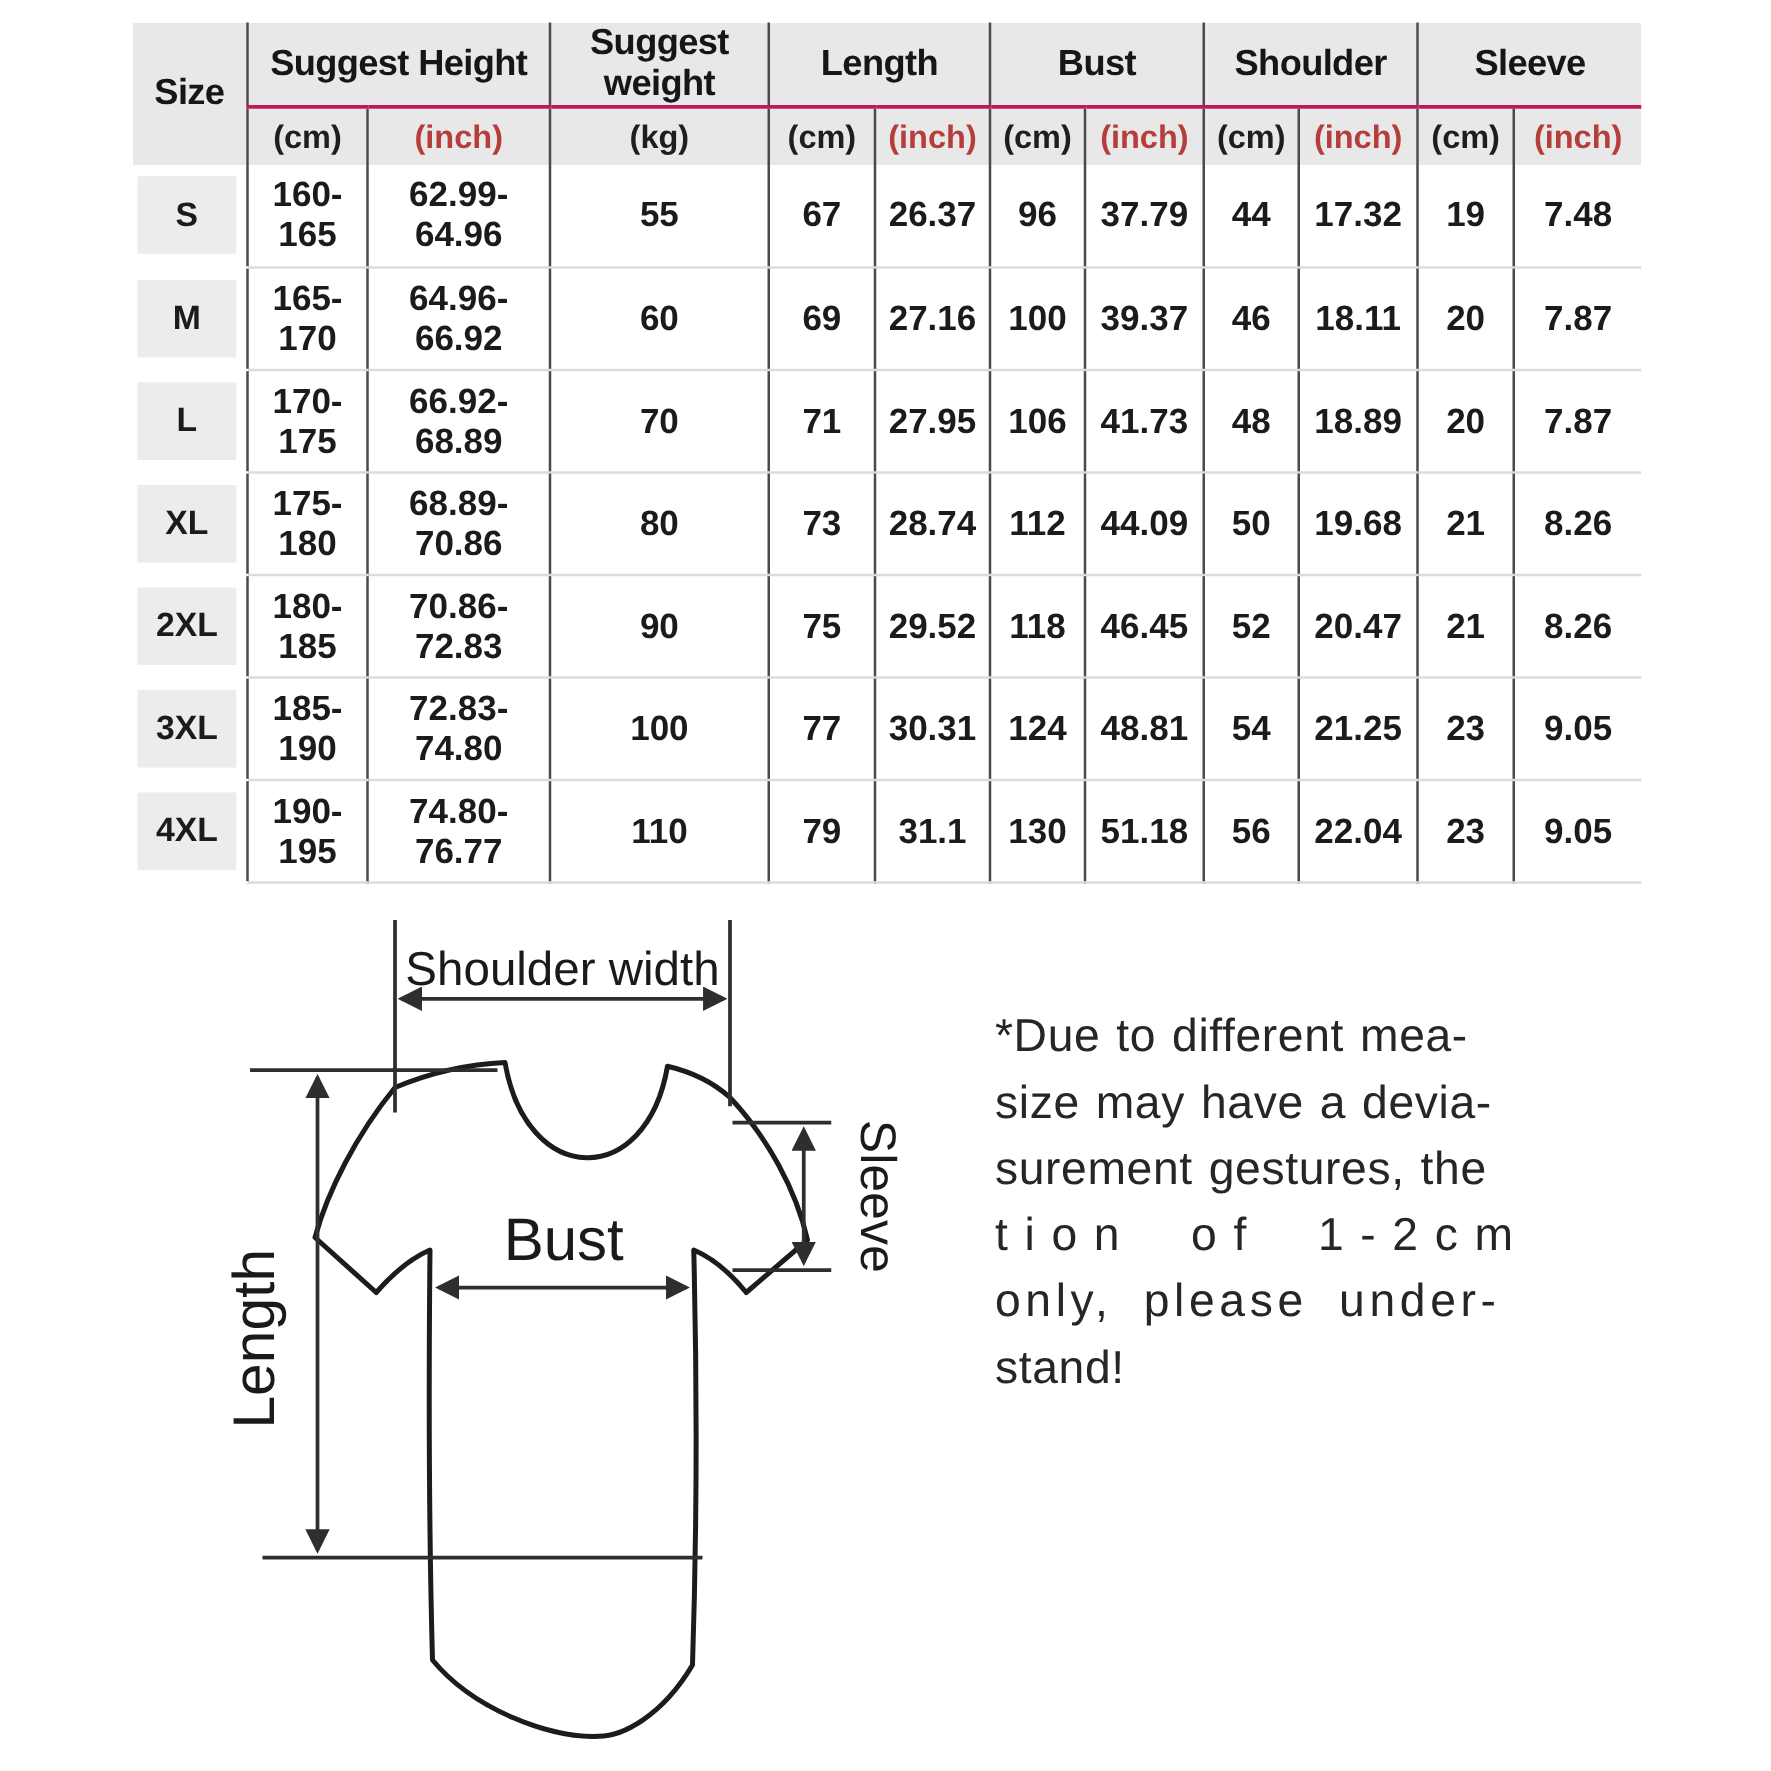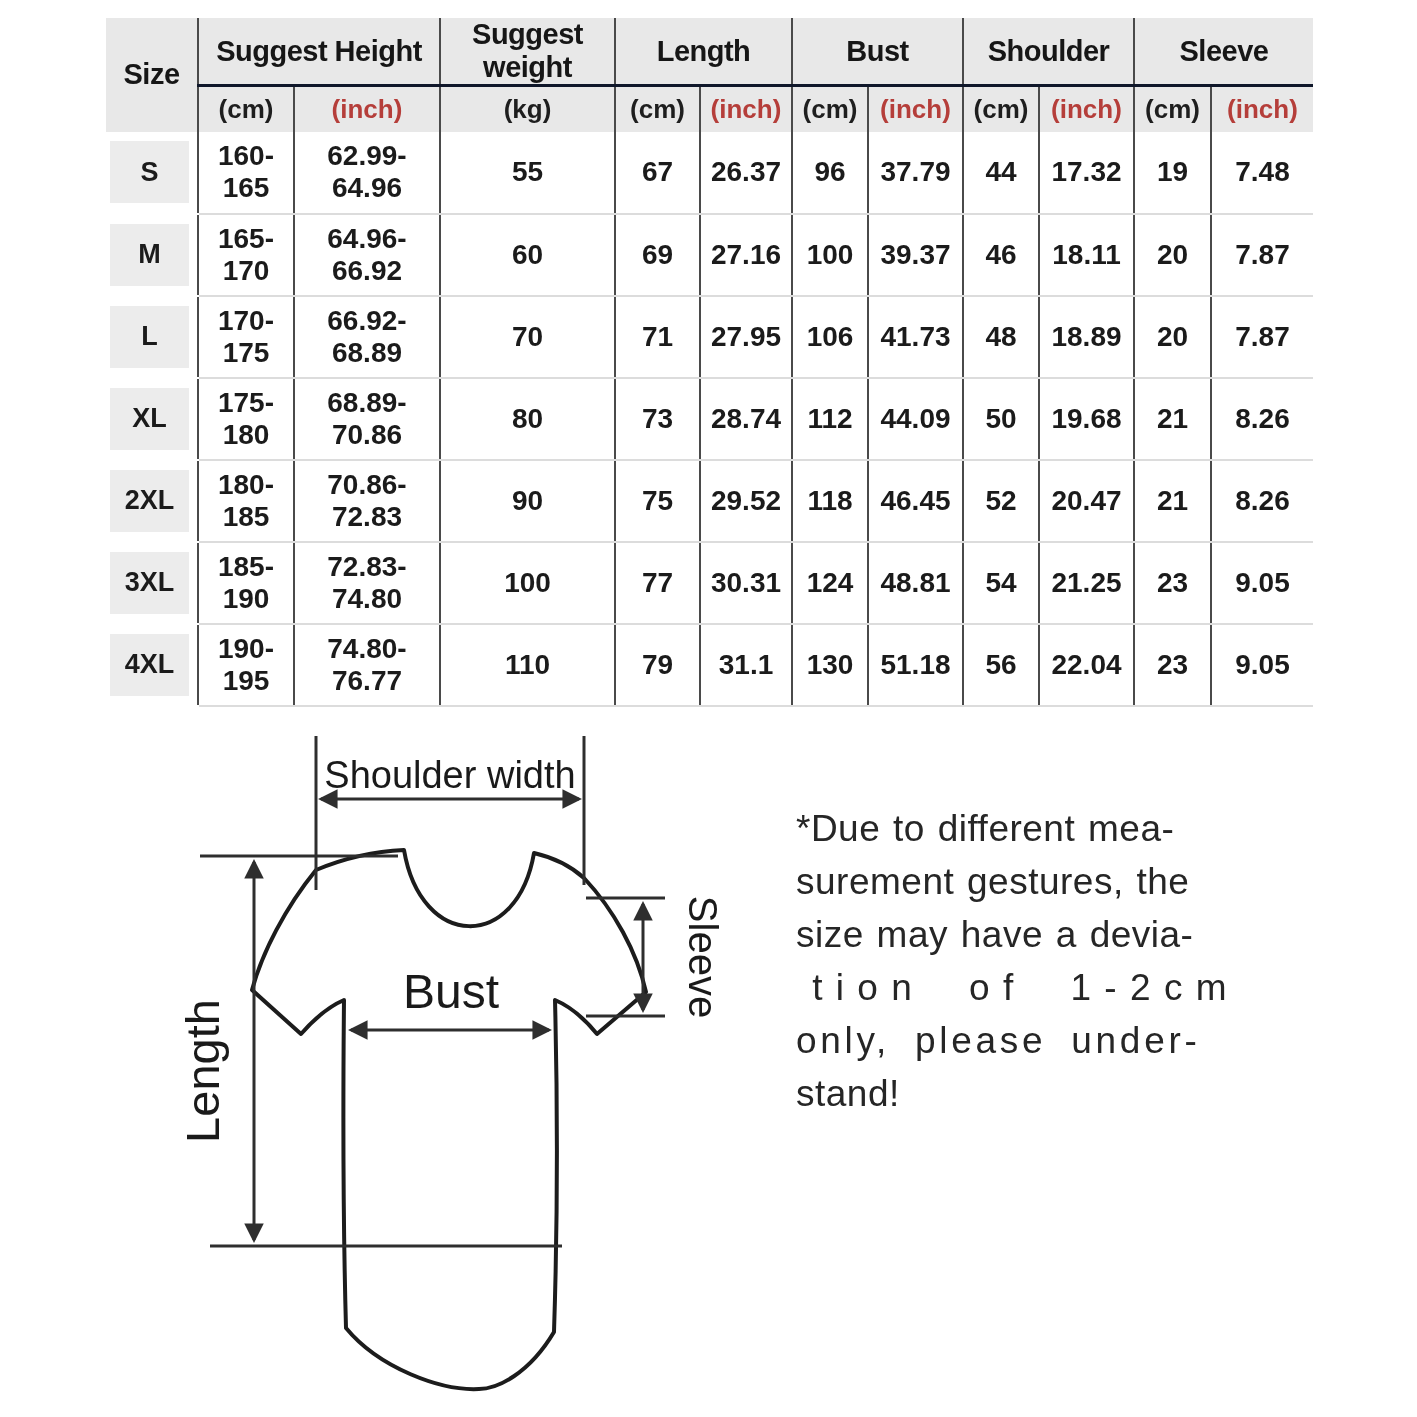--- a/index.html
+++ b/index.html
@@ -18,38 +18,38 @@
   table.size-table th, table.size-table td {
     padding:0; text-align:center; vertical-align:middle; overflow:hidden;
   }
   tr.group-row  { height:58px; }
   tr.sub-row    { height:46px; }
   tr.data-row   { height:82px; }
 
   .gbg   { background:#e8e8e8; }
   .v     { border-right:2px solid #4a4a4a; }
   .group-h { font-size:29px; font-weight:700; color:#161616; letter-spacing:-0.5px; }
-  .sub-h   { font-size:26px; font-weight:700; color:#1e1e1e; border-top:3px solid #0f172a; }
+  .sub-h   { font-size:26px; font-weight:700; color:#1e1e1e; border-top:3px solid #be185d; }
   .red     { color:#b53e3a; }
 
   td.val { font-size:28px; font-weight:700; color:#1b1b1b; border-bottom:2px solid #dcdcdc; }
   td.size-td { padding:0; border-bottom:2px solid #ffffff; background:#ffffff; }
   td.size-td .chip {
     margin:9px 8px 9px 4px; height:62px; background:#ececec;
     display:flex; align-items:center; justify-content:center;
     font-size:27px; font-weight:700; color:#1b1b1b;
   }
 
   
   .note {
     position:absolute; left:796px; top:802px; width:460px;
     font-size:37px; line-height:53px; color:#262626; font-weight:400;
     letter-spacing:0.5px; word-spacing:2px;
   }
-  .note .spread-wide { letter-spacing:0.36em; word-spacing:0.55em;text-align:center; }
+  .note .spread-wide { letter-spacing:0.36em; word-spacing:0.55em; }
   .note .spread-mid  { letter-spacing:0.10em; word-spacing:0.30em; }
 
   
   .diagram { position:absolute; left:149px; top:700px; width:660px; height:700px; }
   .diagram svg { display:block; }
   .m-line   { stroke:#2e2e2e; stroke-width:3; fill:none; }
   .shirt    { stroke:#1c1c1c; stroke-width:4; fill:none; stroke-linejoin:round; stroke-linecap:round; }
   .dlabel   { fill:#1a1a1a; font-family:"Liberation Sans","DejaVu Sans",sans-serif; }
 </style>
 </head>
@@ -249,18 +249,18 @@
 
     <line class="m-line" x1="437" y1="198" x2="516" y2="198"></line>
     <line class="m-line" x1="437" y1="316" x2="516" y2="316"></line>
     <line class="m-line" x1="494" y1="204" x2="494" y2="310" marker-start="url(#ah)" marker-end="url(#ah)"></line>
     <text class="dlabel" transform="translate(540,257) rotate(90)" text-anchor="middle" font-size="40" font-weight="500">Sleeve</text>
   </svg>
 </div>
 
 <div class="note">
   <div>*Due to different mea-</div>
+  <div>size may have a devia-</div>
   <div>surement gestures, the</div>
-  <div>size may have a devia-</div>
   <div class="spread-wide">tion of 1-2cm</div>
   <div class="spread-mid">only, please under-</div>
   <div>stand!</div>
 </div>
 
 </body></html>

